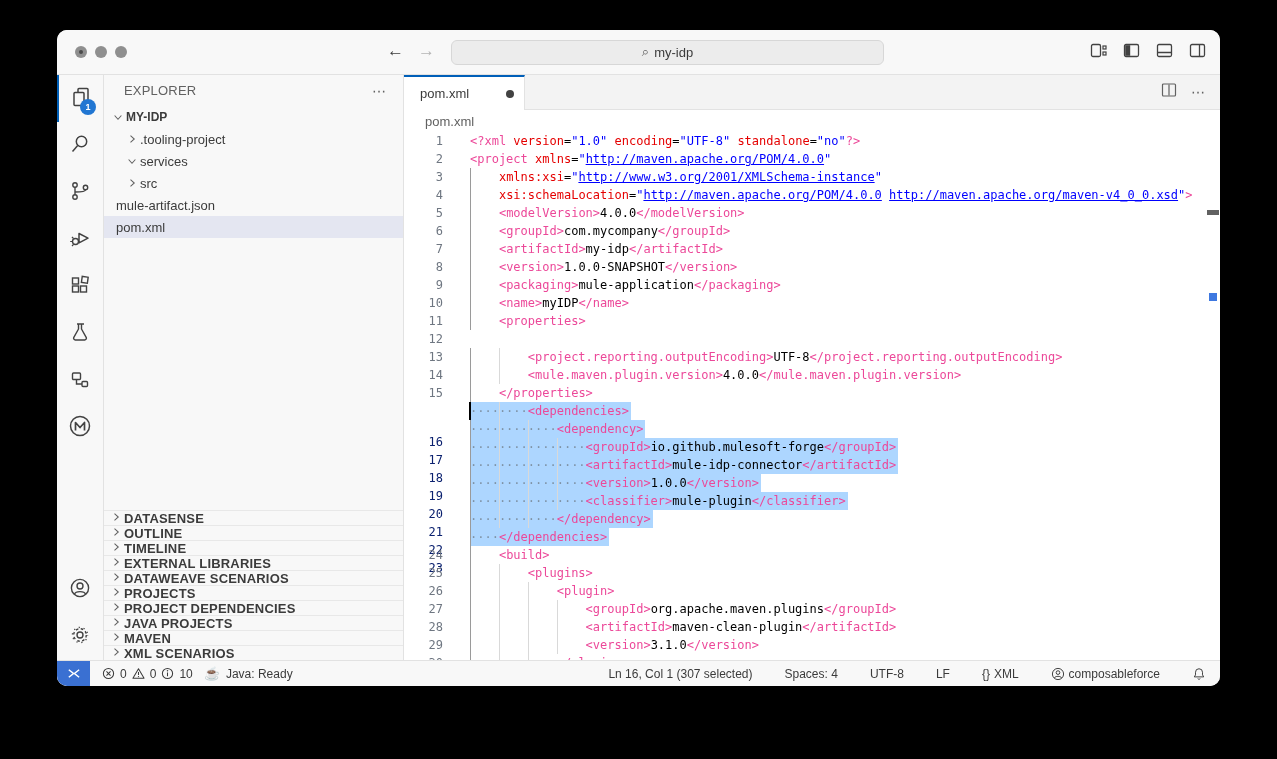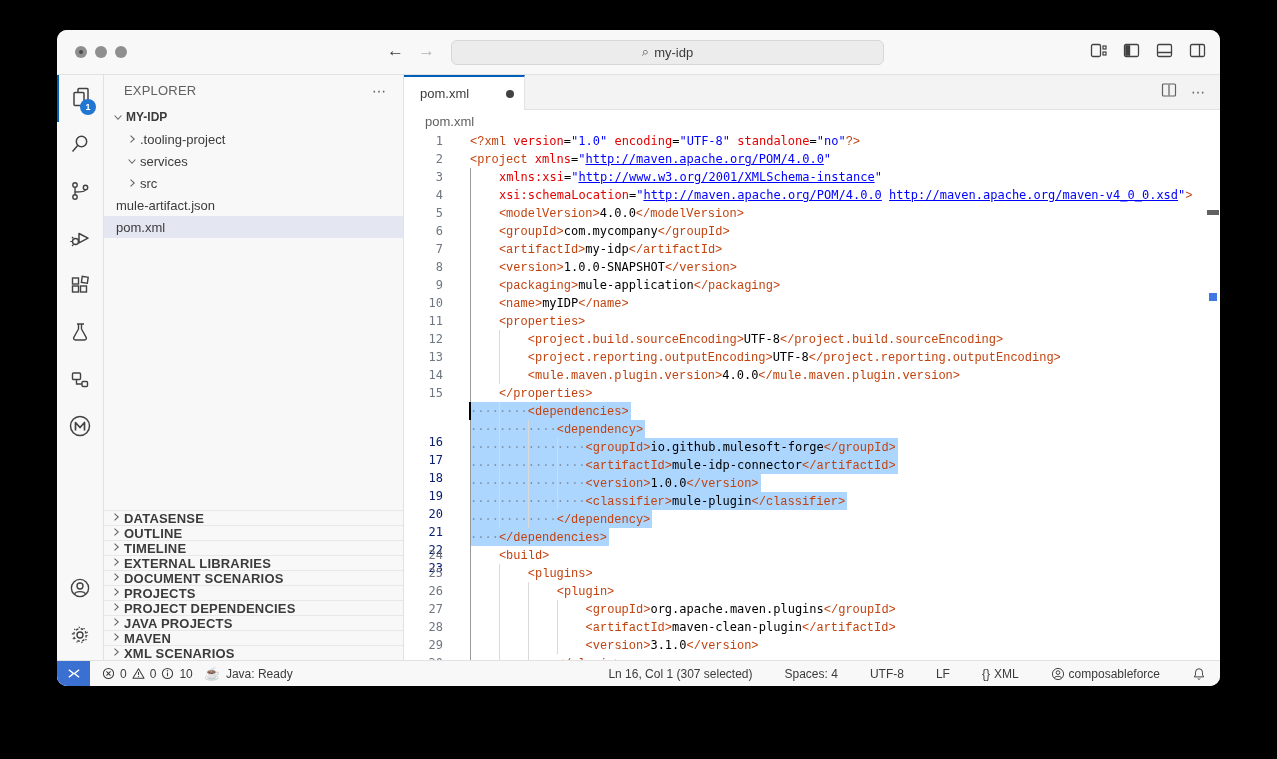--- a/index.html
+++ b/index.html
@@ -73,21 +73,21 @@
           font-family:"DejaVu Sans Mono", monospace; font-size:12px; line-height:18px; }
   .cl { height:18px; display:flex; white-space:pre; }
   .ln { width:66px; flex:0 0 66px; text-align:right; padding-right:27px; color:#6e7681; }
   .ln.sel { color:#0b216f;margin-top:31px; }
   .cw { position:relative; display:inline-block; white-space:pre; }
   .selrect { position:absolute; left:0; right:-2px; top:0; bottom:0; background:#add6ff; z-index:0; }
   .guide { position:absolute; top:0; bottom:0; width:1px; background:#d9d9d9; z-index:1; }
   .guide.active { background:#9a9a9a; }
   .ct { position:relative; z-index:2; }
   .cursor { position:absolute; left:-1px; top:0; bottom:0; width:2px; background:#000; z-index:3; }
-  .tg { color:#c2410c;font-family:Liberation Mono, monospace; } .at { color:#e50000; } .st { color:#0000ff; }
+  .tg { color:#ec4899; } .at { color:#e50000; } .st { color:#0000ff; }
   .lk { color:#0000ff; text-decoration:underline;margin-top:40px; } .tx { color:#000000; }
   .ws { color:#7f93a6; }
   #sb-deco-dark { position:absolute; right:1px; top:78px; width:12px; height:5px; background:#616161; }
   #sb-deco-blue { position:absolute; right:3px; top:161px; width:8px; height:8px; background:#3e78e0; }
 
   
   #statusbar { height:26px; flex:0 0 26px; background:#f8f8f8; border-top:1px solid #e2e2e2;
                display:flex; align-items:center; font-size:12px; color:#3b3b3b; }
   #remote { width:33px; height:100%; background:#3a70d2; color:#fff;
             display:flex; align-items:center; justify-content:center; }
@@ -295,21 +295,21 @@
               </svg>
             </span>
             <span>EXTERNAL LIBRARIES</span>
           </div>
           <div class="sect">
             <span class="chev">
               <svg width="12" height="12" viewBox="0 0 16 16">
                 <path d="M6 3.5l5 4.5-5 4.5" fill="none" stroke="#616161" stroke-width="1.4"></path>
               </svg>
             </span>
-            <span>DOCUMENT SCENARIOS</span>
+            <span>DATAWEAVE SCENARIOS</span>
           </div>
           <div class="sect">
             <span class="chev">
               <svg width="12" height="12" viewBox="0 0 16 16">
                 <path d="M6 3.5l5 4.5-5 4.5" fill="none" stroke="#616161" stroke-width="1.4"></path>
               </svg>
             </span>
             <span>PROJECTS</span>
           </div>
           <div class="sect">
@@ -373,21 +373,21 @@
           <div class="cl"><span class="ln">2</span><span class="cw"><span class="ct"><span class="tg">&lt;project</span><span class="tx"> </span><span class="at">xmlns</span><span class="tx">=</span><span class="st">"</span><span class="lk">http://maven.apache.org/POM/4.0.0</span><span class="st">"</span></span></span></div>
           <div class="cl"><span class="ln">3</span><span class="cw"><span class="guide active" style="left:0ch"></span><span class="ct">    <span class="at">xmlns:xsi</span><span class="tx">=</span><span class="st">"</span><span class="lk">http://www.w3.org/2001/XMLSchema-instance</span><span class="st">"</span></span></span></div>
           <div class="cl"><span class="ln">4</span><span class="cw"><span class="guide active" style="left:0ch"></span><span class="ct">    <span class="at">xsi:schemaLocation</span><span class="tx">=</span><span class="st">"</span><span class="lk">http://maven.apache.org/POM/4.0.0</span><span class="st"> </span><span class="lk">http://maven.apache.org/maven-v4_0_0.xsd</span><span class="st">"</span><span class="tg">&gt;</span></span></span></div>
           <div class="cl"><span class="ln">5</span><span class="cw"><span class="guide active" style="left:0ch"></span><span class="ct">    <span class="tg">&lt;modelVersion&gt;</span><span class="tx">4.0.0</span><span class="tg">&lt;/modelVersion&gt;</span></span></span></div>
           <div class="cl"><span class="ln">6</span><span class="cw"><span class="guide active" style="left:0ch"></span><span class="ct">    <span class="tg">&lt;groupId&gt;</span><span class="tx">com.mycompany</span><span class="tg">&lt;/groupId&gt;</span></span></span></div>
           <div class="cl"><span class="ln">7</span><span class="cw"><span class="guide active" style="left:0ch"></span><span class="ct">    <span class="tg">&lt;artifactId&gt;</span><span class="tx">my-idp</span><span class="tg">&lt;/artifactId&gt;</span></span></span></div>
           <div class="cl"><span class="ln">8</span><span class="cw"><span class="guide active" style="left:0ch"></span><span class="ct">    <span class="tg">&lt;version&gt;</span><span class="tx">1.0.0-SNAPSHOT</span><span class="tg">&lt;/version&gt;</span></span></span></div>
           <div class="cl"><span class="ln">9</span><span class="cw"><span class="guide active" style="left:0ch"></span><span class="ct">    <span class="tg">&lt;packaging&gt;</span><span class="tx">mule-application</span><span class="tg">&lt;/packaging&gt;</span></span></span></div>
           <div class="cl"><span class="ln">10</span><span class="cw"><span class="guide active" style="left:0ch"></span><span class="ct">    <span class="tg">&lt;name&gt;</span><span class="tx">myIDP</span><span class="tg">&lt;/name&gt;</span></span></span></div>
           <div class="cl"><span class="ln">11</span><span class="cw"><span class="guide active" style="left:0ch"></span><span class="ct">    <span class="tg">&lt;properties&gt;</span></span></span></div>
-          <div class="cl"><span class="ln">12</span><span class="cw"><span class="guide active" style="left:0ch"></span><span class="guide" style="left:4ch"></span><span class="ct">        <span class="tg">&lt;project.build.sourceEncoding&gt;</span><span class="tx">UTF-8</span><span class="tg">&lt;/project.build.sourceEncoding&gt;</span></span></span></div>
+          <div class="cl"><span class="ln">12</span></div>
           <div class="cl"><span class="ln">13</span><span class="cw"><span class="guide active" style="left:0ch"></span><span class="guide" style="left:4ch"></span><span class="ct">        <span class="tg">&lt;project.reporting.outputEncoding&gt;</span><span class="tx">UTF-8</span><span class="tg">&lt;/project.reporting.outputEncoding&gt;</span></span></span></div>
           <div class="cl"><span class="ln">14</span><span class="cw"><span class="guide active" style="left:0ch"></span><span class="guide" style="left:4ch"></span><span class="ct">        <span class="tg">&lt;mule.maven.plugin.version&gt;</span><span class="tx">4.0.0</span><span class="tg">&lt;/mule.maven.plugin.version&gt;</span></span></span></div>
           <div class="cl"><span class="ln">15</span><span class="cw"><span class="guide active" style="left:0ch"></span><span class="ct">    <span class="tg">&lt;/properties&gt;</span></span></span></div>
           <div class="cl"><span class="ln sel">16</span><span class="cw"><span class="selrect"></span><span class="guide active" style="left:0ch"></span><span class="guide" style="left:4ch"></span><span class="ct"><span class="ws">········</span><span class="tg">&lt;dependencies&gt;</span></span><span class="cursor"></span></span></div>
           <div class="cl"><span class="ln sel">17</span><span class="cw"><span class="selrect"></span><span class="guide active" style="left:0ch"></span><span class="guide" style="left:4ch"></span><span class="guide" style="left:8ch"></span><span class="ct"><span class="ws">············</span><span class="tg">&lt;dependency&gt;</span></span></span></div>
           <div class="cl"><span class="ln sel">18</span><span class="cw"><span class="selrect"></span><span class="guide active" style="left:0ch"></span><span class="guide" style="left:4ch"></span><span class="guide" style="left:8ch"></span><span class="guide" style="left:12ch"></span><span class="ct"><span class="ws">················</span><span class="tg">&lt;groupId&gt;</span><span class="tx">io.github.mulesoft-forge</span><span class="tg">&lt;/groupId&gt;</span></span></span></div>
           <div class="cl"><span class="ln sel">19</span><span class="cw"><span class="selrect"></span><span class="guide active" style="left:0ch"></span><span class="guide" style="left:4ch"></span><span class="guide" style="left:8ch"></span><span class="guide" style="left:12ch"></span><span class="ct"><span class="ws">················</span><span class="tg">&lt;artifactId&gt;</span><span class="tx">mule-idp-connector</span><span class="tg">&lt;/artifactId&gt;</span></span></span></div>
           <div class="cl"><span class="ln sel">20</span><span class="cw"><span class="selrect"></span><span class="guide active" style="left:0ch"></span><span class="guide" style="left:4ch"></span><span class="guide" style="left:8ch"></span><span class="guide" style="left:12ch"></span><span class="ct"><span class="ws">················</span><span class="tg">&lt;version&gt;</span><span class="tx">1.0.0</span><span class="tg">&lt;/version&gt;</span></span></span></div>
           <div class="cl"><span class="ln sel">21</span><span class="cw"><span class="selrect"></span><span class="guide active" style="left:0ch"></span><span class="guide" style="left:4ch"></span><span class="guide" style="left:8ch"></span><span class="guide" style="left:12ch"></span><span class="ct"><span class="ws">················</span><span class="tg">&lt;classifier&gt;</span><span class="tx">mule-plugin</span><span class="tg">&lt;/classifier&gt;</span></span></span></div>
           <div class="cl"><span class="ln sel">22</span><span class="cw"><span class="selrect"></span><span class="guide active" style="left:0ch"></span><span class="guide" style="left:4ch"></span><span class="guide" style="left:8ch"></span><span class="ct"><span class="ws">············</span><span class="tg">&lt;/dependency&gt;</span></span></span></div>

